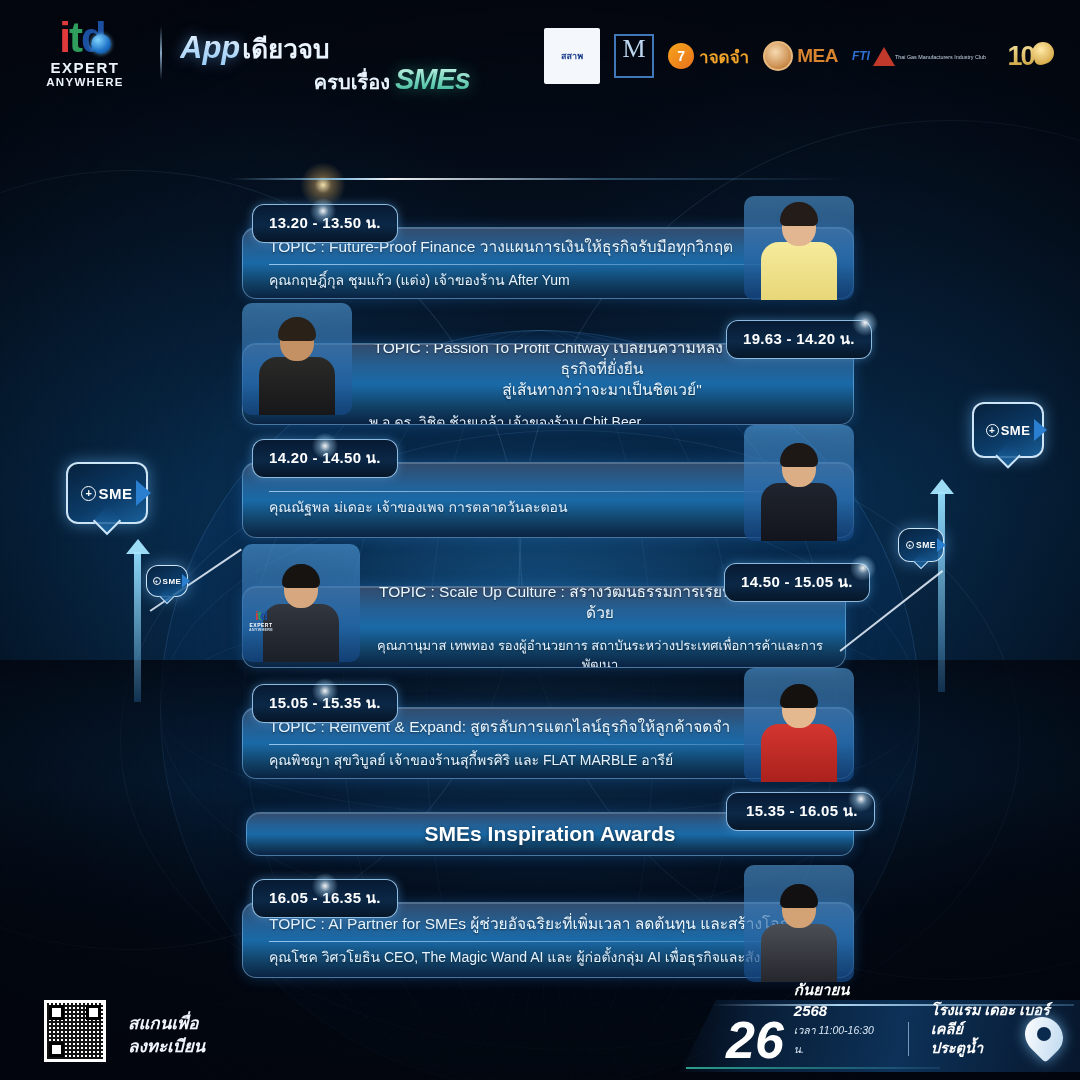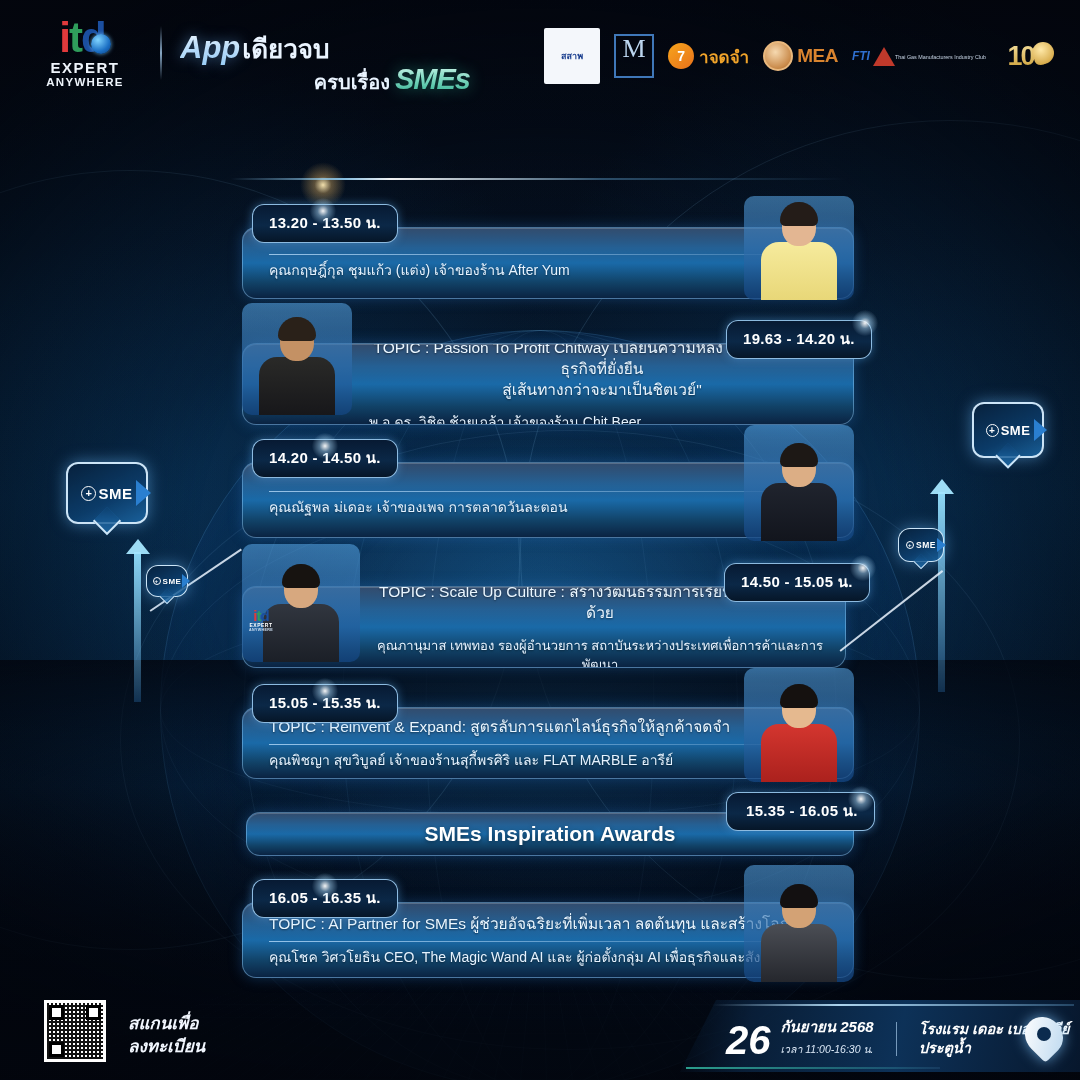--- a/index.html
+++ b/index.html
@@ -196,21 +196,21 @@
     background:linear-gradient(180deg, rgba(90,170,235,.55), rgba(20,70,130,.75));
     border-radius:10px;
   }
   .photo .person{ position:absolute; left:50%; transform:translateX(-50%); bottom:0; }
   .p-head{ width:34px;height:38px;border-radius:50% 50% 46% 46%; }
   .p-hair{ position:absolute; left:50%; transform:translateX(-50%); top:-6px; width:38px;height:24px;border-radius:20px 20px 6px 6px; background:#201a18;}
   .p-body{ width:76px;height:58px;border-radius:18px 18px 0 0; margin-top:-4px;}
   .tag-itd{
     position:absolute; left:4px; bottom:30px; width:30px; z-index:4; text-align:center;
   }
-  .tag-itd .w{ font-size:15px;font-weight:bold;letter-spacing:-1px;line-height:12px;}
+  .tag-itd .w{ font-size:12px;font-weight:bold;letter-spacing:-1px;line-height:12px;}
   .tag-itd .s1{ font-size:5px;color:#fff;font-weight:bold;letter-spacing:.5px;}
   .tag-itd .s2{ font-size:3.6px;color:#cfe0f2;font-weight:bold;letter-spacing:.4px;}
 
   
   .smebadge{ position:absolute; z-index:6; }
   .smebadge .box{
     position:relative;
     border:2.5px solid rgba(215,238,255,.95);
     border-radius:12px;
     background:linear-gradient(155deg, rgba(8,34,62,.9), rgba(13,64,112,.85) 60%, rgba(30,110,175,.8));
@@ -264,21 +264,21 @@
   .eventbar .bg{
     position:absolute; inset:0;
     background:linear-gradient(100deg, rgba(4,12,26,0) 0%, rgba(10,34,62,.85) 18%, rgba(14,54,96,.9) 55%, rgba(8,26,50,.85) 100%);
     clip-path: polygon(9% 0, 100% 0, 100% 100%, 0% 100%);
   }
   .eventbar .edge-t{ position:absolute; left:32px; right:6px; top:4px; height:2px;
     background:linear-gradient(90deg, rgba(120,200,255,0), rgba(190,230,255,.9) 35%, rgba(120,200,255,.25));}
   .eventbar .edge-b{ position:absolute; left:6px; right:140px; bottom:3px; height:2px;
     background:linear-gradient(90deg, rgba(60,220,190,.7), rgba(120,200,255,.1));}
   .ev-row{ position:absolute; left:46px; bottom:14px; display:flex; align-items:flex-end; gap:10px;}
-  .ev-day{ color:#fff; font-size:40px; font-weight:bold; font-style:italic; line-height:36px;}
+  .ev-day{ color:#fff; font-size:52px; font-weight:bold; font-style:italic; line-height:36px;}
   .ev-dcol{ color:#fff; }
   .ev-month{ font-size:15px; font-weight:bold; font-style:italic; }
   .ev-time{ font-size:10.5px; font-style:italic; color:#dce9f7; }
   .ev-sep{ width:1px; height:34px; background:rgba(190,225,255,.6); margin:0 12px 2px 12px;}
   .ev-venue{ color:#fff; font-size:14.5px; font-weight:bold; font-style:italic; line-height:19px;}
   .pin{
     position:absolute; right:18px; bottom:16px; width:36px;height:40px;
   }
   .pin .b{ position:absolute; inset:0; border-radius:50% 50% 50% 4px; transform:rotate(-45deg);
     background:linear-gradient(150deg,#ffffff,#bcd8ef); box-shadow:0 0 14px rgba(130,200,255,.7);}
@@ -396,20 +396,21 @@
   <div class="thinarrow" style="left:840px;top:650px;width:130px;transform:rotate(-38deg);"></div>
 
   <div class="sessions">
 
     <div class="session" style="height:110px;">
       <div class="pill-spark" style="left:310px;top:2px;"></div>
       <div class="time-pill" style="left:252px; top:8px;">13.20 - 13.50 น.</div>
       <div class="card" style="left:242px; top:31px; width:612px; height:72px;">
         <div class="card-sheen"></div>
         <div class="card-body">
+          <div class="topic">TOPIC : Future-Proof Finance วางแผนการเงินให้ธุรกิจรับมือทุกวิกฤต</div>
           <div class="rule"></div>
           <div class="speaker">คุณกฤษฎิ์กุล ชุมแก้ว (แต่ง) เจ้าของร้าน After Yum</div>
         </div>
       </div>
       <div class="photo" style="left:744px; top:0px; height:104px; width:110px;">
         <div class="plate"></div>
         <div class="person" style="bottom:0;">
           <div style="position:relative;display:flex;justify-content:center;">
             <div class="p-hair" style="background:#241c18;"></div>
             <div class="p-head" style="background:#e3b692;"></div>

